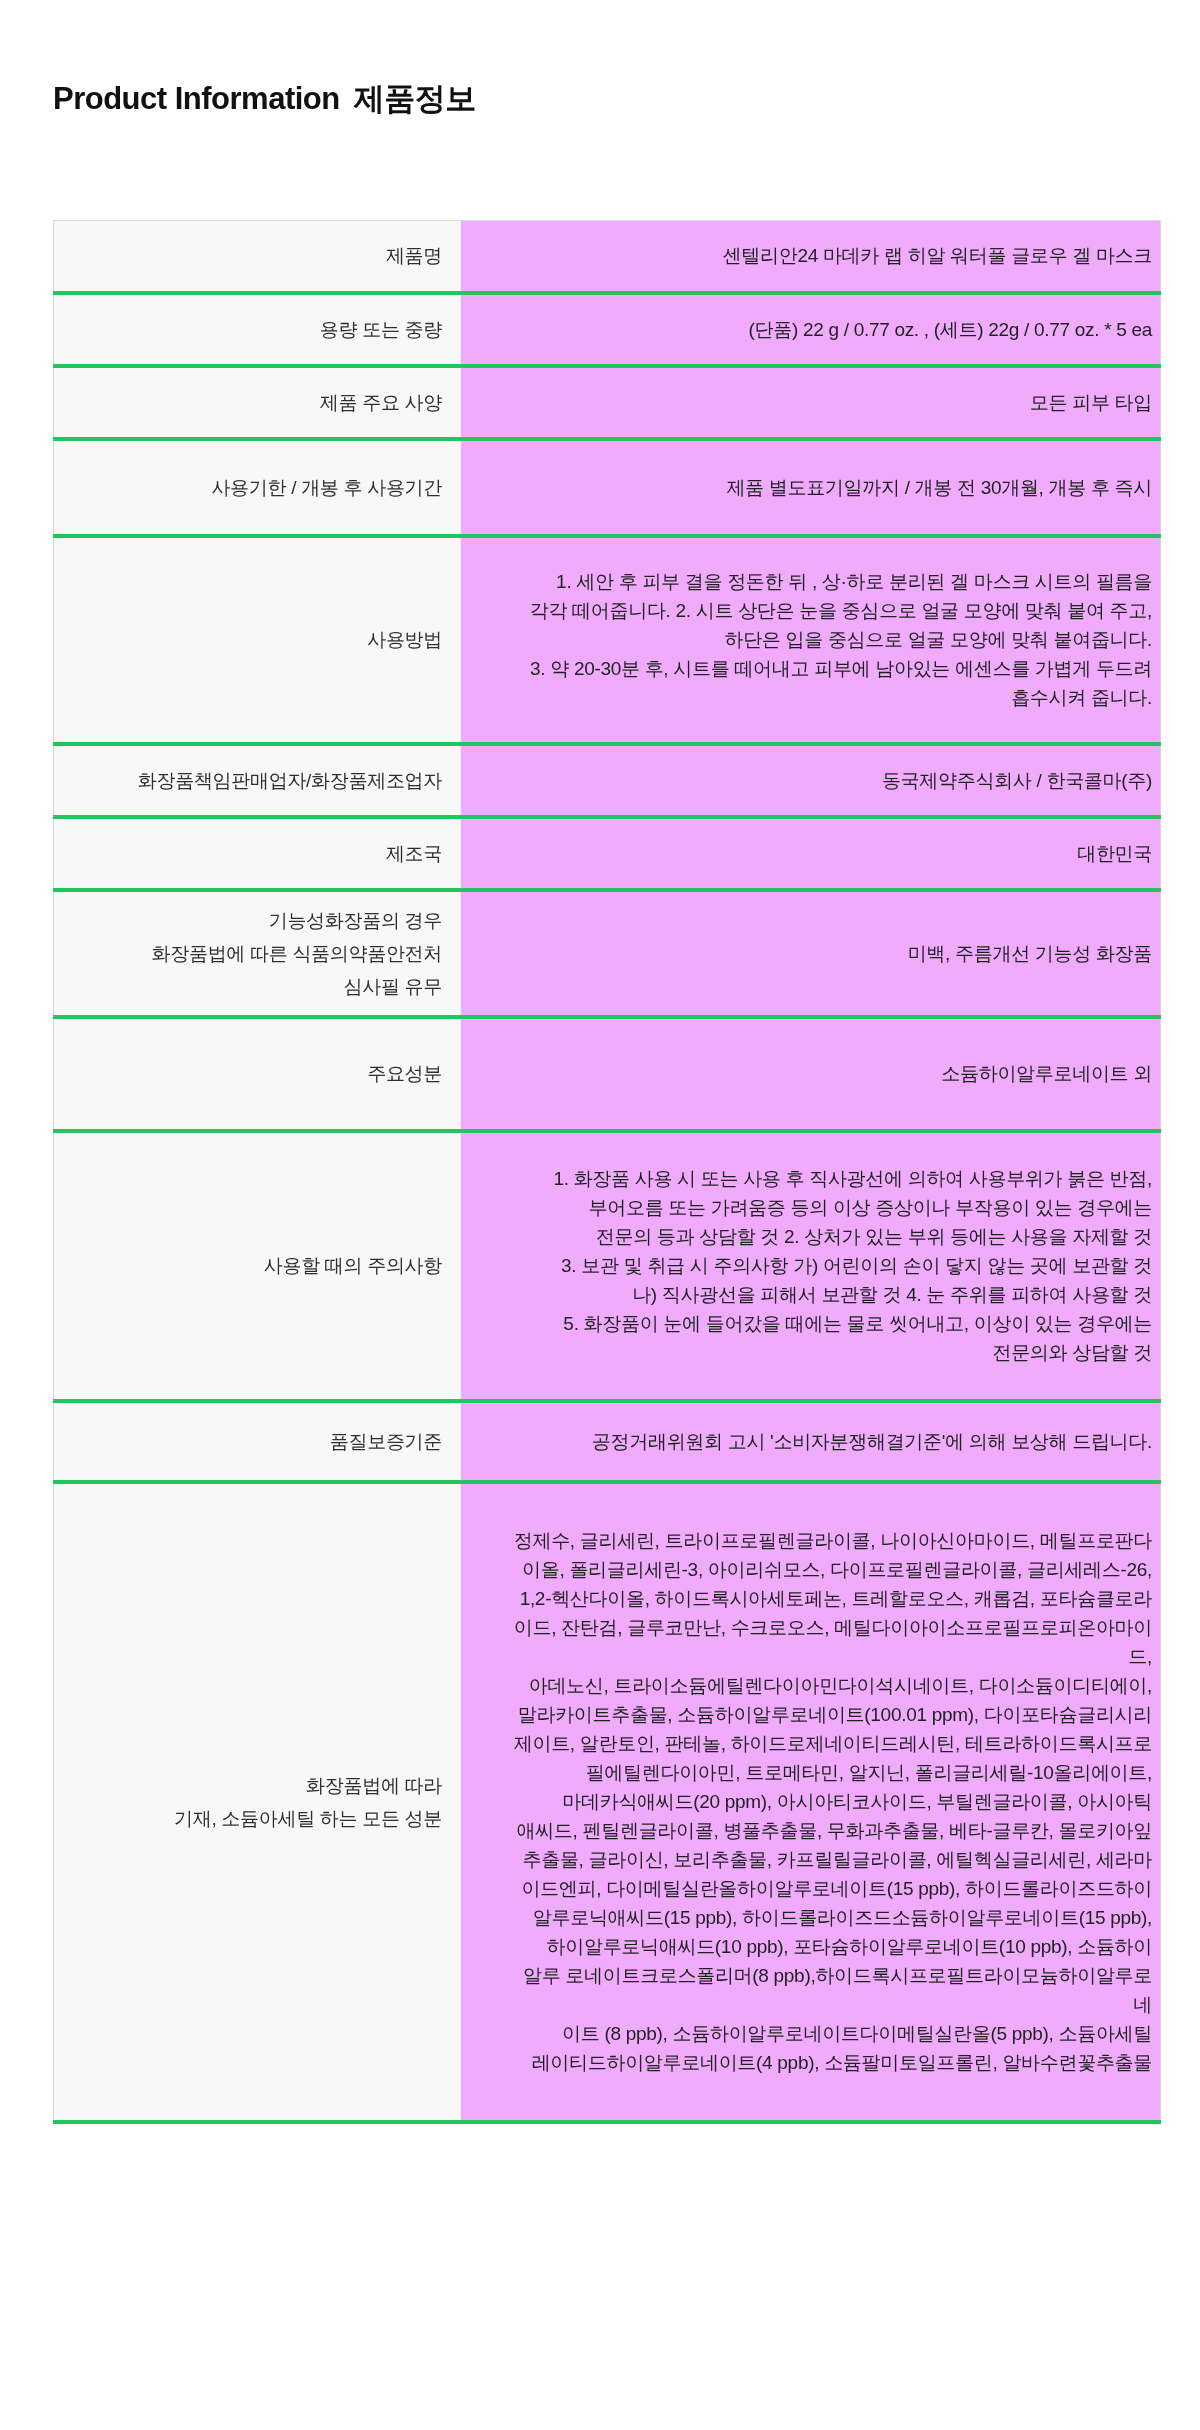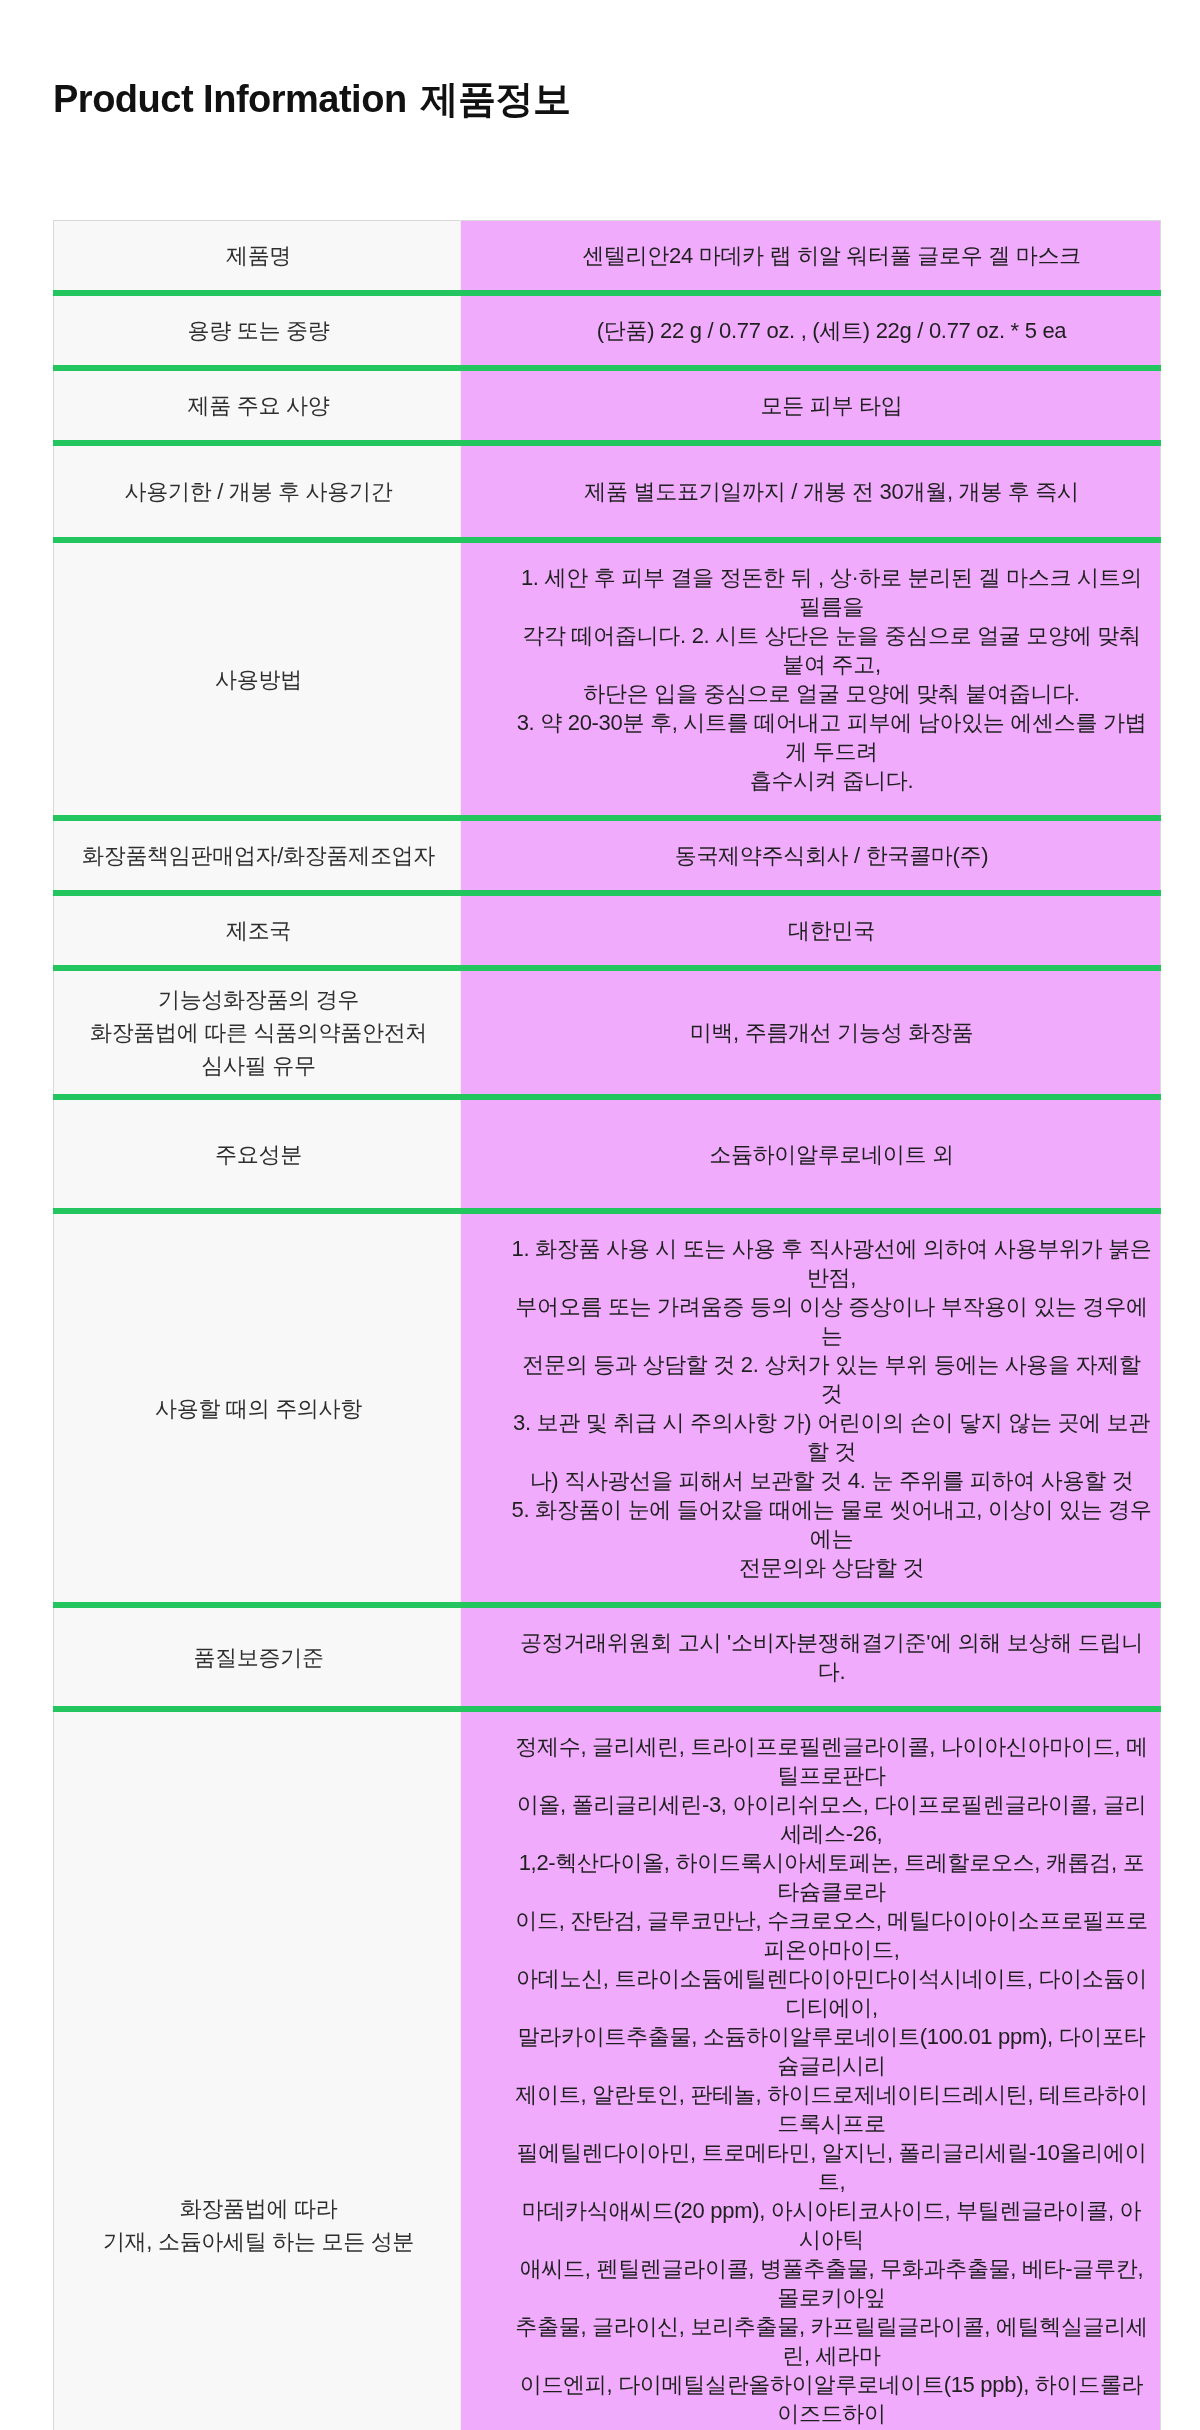--- a/index.html
+++ b/index.html
@@ -14,44 +14,44 @@
     color: #262626;
     overflow: hidden;
   }
   .page {
     padding-left: 53px;
     padding-top: 80px;
     box-sizing: border-box;
   }
   .title {
     margin: 0;
-    font-size: 38px;
+    font-size: 31px;
     line-height: 38px;
     font-weight: 700;
     color: #111111;
     letter-spacing: -0.5px;
   }
   .title .ko {
     margin-left: 14px;
   }
   .info-table {
     margin-top: 102px;
     border-collapse: collapse;
     width: 1108px;
     table-layout: fixed;
     border: 1px solid #d9d9d9;
   }
   .info-table col.c1 { width: 407px; }
   .info-table th,
   .info-table td {
-    border-bottom: 6px solid #22c55e;
-    font-size: 22px;
+    border-bottom: 4px solid #22c55e;
+    font-size: 19px;
     font-weight: 400;
     vertical-align: middle;
-    text-align: center;
+    text-align: right;
     letter-spacing: -0.3px;
     white-space: pre-line;
     box-sizing: border-box;
   }
   .info-table th {
     background: #f8f8f8;
     color: #2e2e2e;
     padding: 12px 18px 12px 21px;
     line-height: 33px;
     border-right: 1px solid #ececec;

